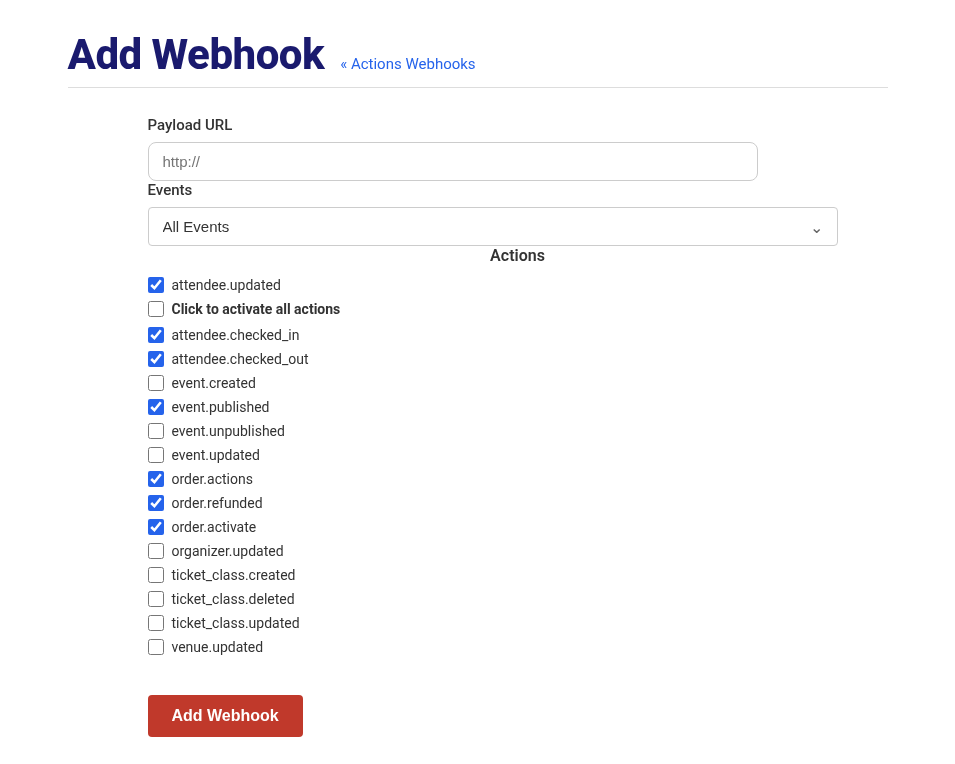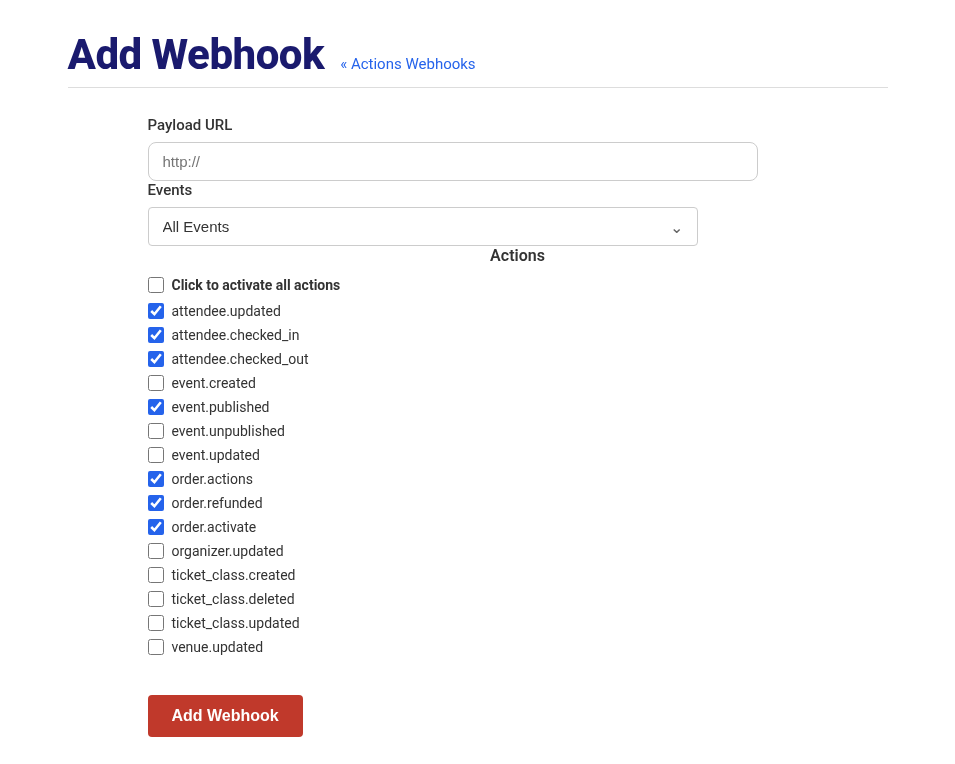--- a/index.html
+++ b/index.html
@@ -69,21 +69,21 @@
       padding: 10px 14px;
       font-size: 15px;
       border: 1px solid #ccc;
       border-radius: 8px;
       color: #0f766e;
       outline: none;
     }
 
     .form-select-wrapper {
       position: relative;
-      width: 550px;
+      width: 690px;
     }
 
     .form-select {
       width: 100%;
       padding: 10px 14px;
       font-size: 15px;
       border: 1px solid #ccc;
       border-radius: 4px;
       appearance: none;
       -webkit-appearance: none;
@@ -188,31 +188,31 @@
           <option>Specific Event</option>
         </select>
         <span class="select-arrow">⌄</span>
       </div>
     </div>
 
     
     <div class="actions-section">
       <div class="actions-title">Actions</div>
 
+      <div class="checkbox-row">
+        <input type="checkbox" id="attendee_updated" checked="" style="">
+        <label class="checkbox-label" for="attendee_updated">attendee.updated</label>
+      </div>
+
       <div class="checkbox-row activate-all">
         <input type="checkbox" id="activate_all" style="">
         <label class="checkbox-label" for="activate_all">Click to activate all actions</label>
       </div>
 
       <div class="checkbox-row">
-        <input type="checkbox" id="attendee_updated" checked="" style="">
-        <label class="checkbox-label" for="attendee_updated">attendee.updated</label>
-      </div>
-
-      <div class="checkbox-row">
         <input type="checkbox" id="attendee_checked_in" checked="" style="">
         <label class="checkbox-label" for="attendee_checked_in">attendee.checked_in</label>
       </div>
 
       <div class="checkbox-row">
         <input type="checkbox" id="attendee_checked_out" checked="" style="">
         <label class="checkbox-label" for="attendee_checked_out">attendee.checked_out</label>
       </div>
 
       <div class="checkbox-row">

